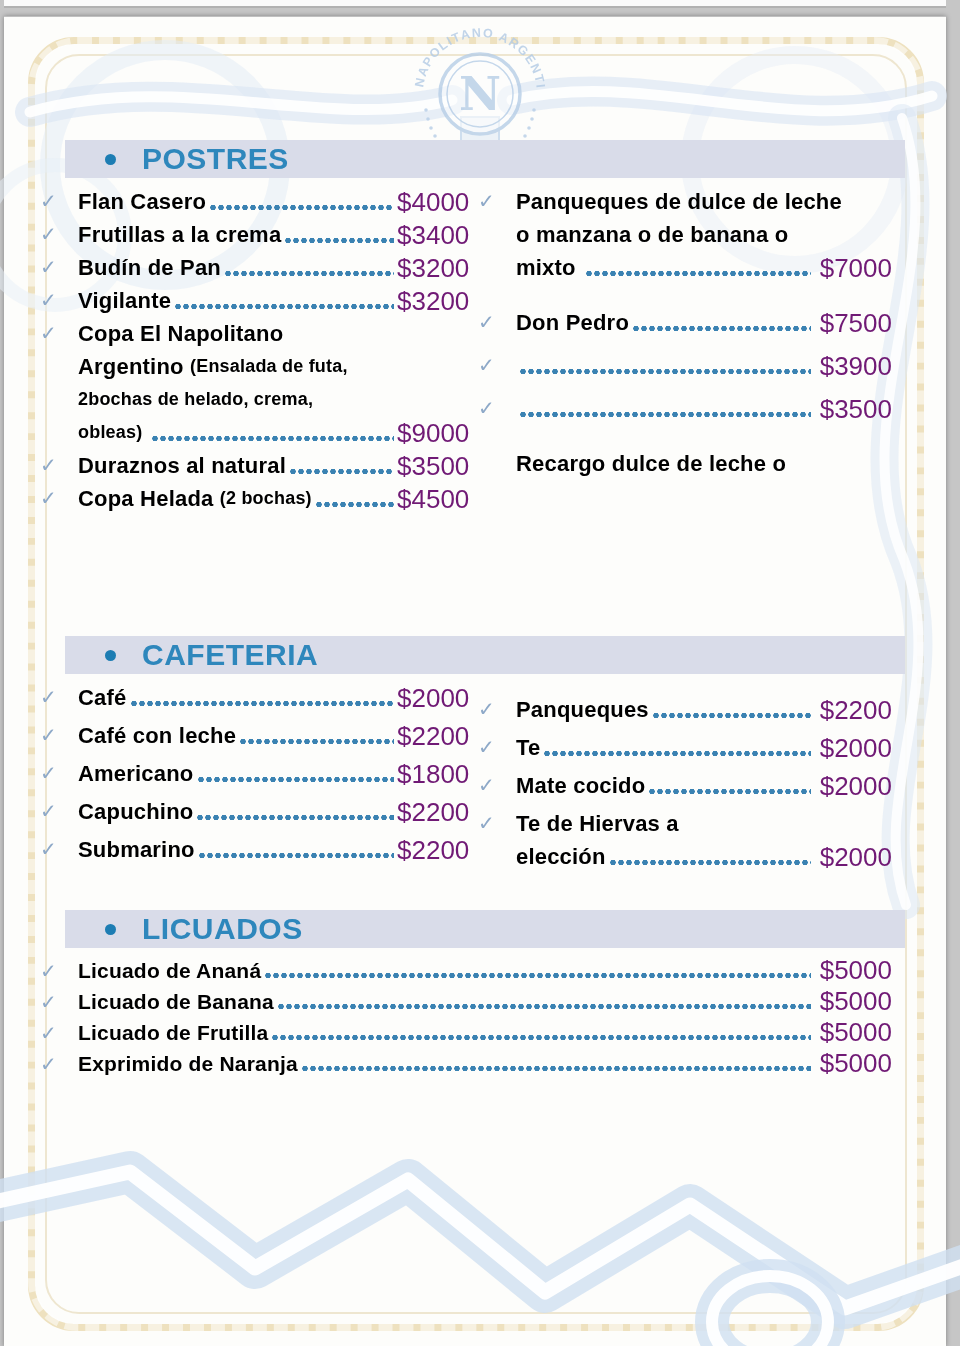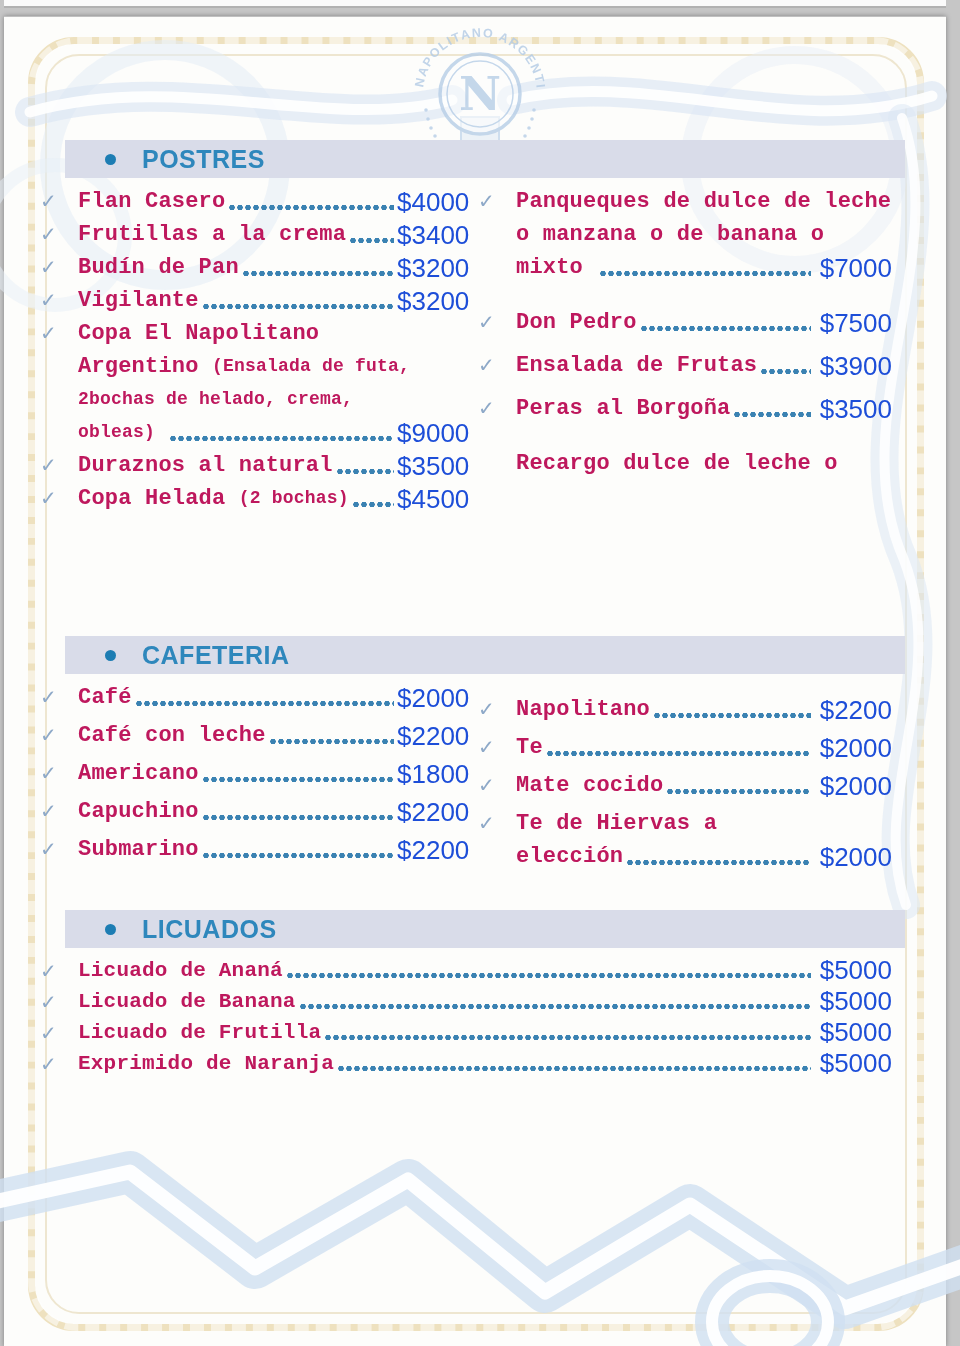--- a/index.html
+++ b/index.html
@@ -23,37 +23,37 @@
   .logo{left:395px;top:22px;}
   
   .content{position:absolute;left:0;top:0;width:960px;height:1346px;}
   .menu-section{position:absolute;left:0;width:960px;}
   .s-postres{top:140px;}
   .s-cafeteria{top:636px;}
   .s-licuados{top:910px;}
   .bar{position:relative;margin-left:65px;width:840px;height:38px;background:#d9dce9;
        display:flex;align-items:center;}
   .bullet{width:11px;height:11px;border-radius:50%;background:#1d7db3;margin-left:40px;flex:0 0 11px;}
-  .bar h2{margin:0 0 0 26px;font-size:25px;font-weight:700;color:#2e87bc;letter-spacing:.5px;}
+  .bar h2{margin:0 0 0 26px;font-size:30px;font-weight:700;color:#2e87bc;letter-spacing:.5px;}
   .cols{display:flex;margin-top:7px;align-items:flex-start;}
   .col{display:block;}
   .col.left{margin-left:40px;width:435px;}
   .col.right{margin-left:3px;width:414px;}
   .col.full{margin-left:40px;width:852px;}
   .s-cafeteria .col.right{padding-top:12px;}
   .line{display:flex;align-items:flex-end;line-height:33px;}
   .check{flex:0 0 38px;width:38px;color:#8ea9c8;font-size:20px;line-height:33px;
          font-family:"DejaVu Sans",sans-serif;}
-  .t{font-family:Liberation Mono, monospace;font-weight:700;font-size:22px;
-     color:#be185d;white-space:pre;line-height:33px;letter-spacing:.2px;}
+  .t{font-family:Liberation Sans, sans-serif;font-weight:700;font-size:22px;
+     color:#000000;white-space:pre;line-height:33px;letter-spacing:.2px;}
   .t.sm{font-size:18px;}
   .leader{flex:1 1 auto;min-width:14px;height:7px;margin:0 3px 7px 4px;
      background:radial-gradient(circle at 3px 3.5px,#3a82b2 2.5px,rgba(0,0,0,0) 3px);
      background-size:8px 7px;background-repeat:repeat-x;}
-  .price{flex:0 0 78px;font-size:26px;color:#1d4ed8;line-height:31px;}
+  .price{flex:0 0 78px;font-size:26px;color:#701a75;line-height:31px;}
   .col.left .price{text-align:left;}
   .col.right .price,.col.full .price{text-align:right;}
   .item.gap{margin-top:22px !important;}
   .s-postres .col.right .item + .item{margin-top:10px;}
   .s-cafeteria .item{margin-bottom:5px;}
   .s-licuados .line{line-height:30px;}
   .s-licuados .t{line-height:30px;font-size:21px;}
   .s-licuados .check{line-height:30px;}
 </style>
 </head>
@@ -215,29 +215,27 @@
               <div class="line">
                 <span class="check">✓</span>
                 <span class="t">Don Pedro</span>
                 <span class="leader"></span>
                 <span class="price">$7500</span>
               </div>
             </div>
             <div class="item">
               <div class="line">
                 <span class="check">✓</span>
-                <span class="t">Ensalada de Frutas</span>
                 <span class="leader"></span>
                 <span class="price">$3900</span>
               </div>
             </div>
             <div class="item">
               <div class="line">
                 <span class="check">✓</span>
-                <span class="t">Peras al Borgoña</span>
                 <span class="leader"></span>
                 <span class="price">$3500</span>
               </div>
             </div>
             <div class="item gap">
               <div class="line">
                 <span class="check"></span>
                 <span class="t">Recargo dulce de leche o</span>
               </div>
             </div>
@@ -290,21 +288,21 @@
                 <span class="t">Submarino</span>
                 <span class="leader"></span>
                 <span class="price">$2200</span>
               </div>
             </div>
           </div>
         <div class="col right">
             <div class="item">
               <div class="line">
                 <span class="check">✓</span>
-                <span class="t">Napolitano</span>
+                <span class="t">Panqueques</span>
                 <span class="leader"></span>
                 <span class="price">$2200</span>
               </div>
             </div>
             <div class="item">
               <div class="line">
                 <span class="check">✓</span>
                 <span class="t">Te</span>
                 <span class="leader"></span>
                 <span class="price">$2000</span>

